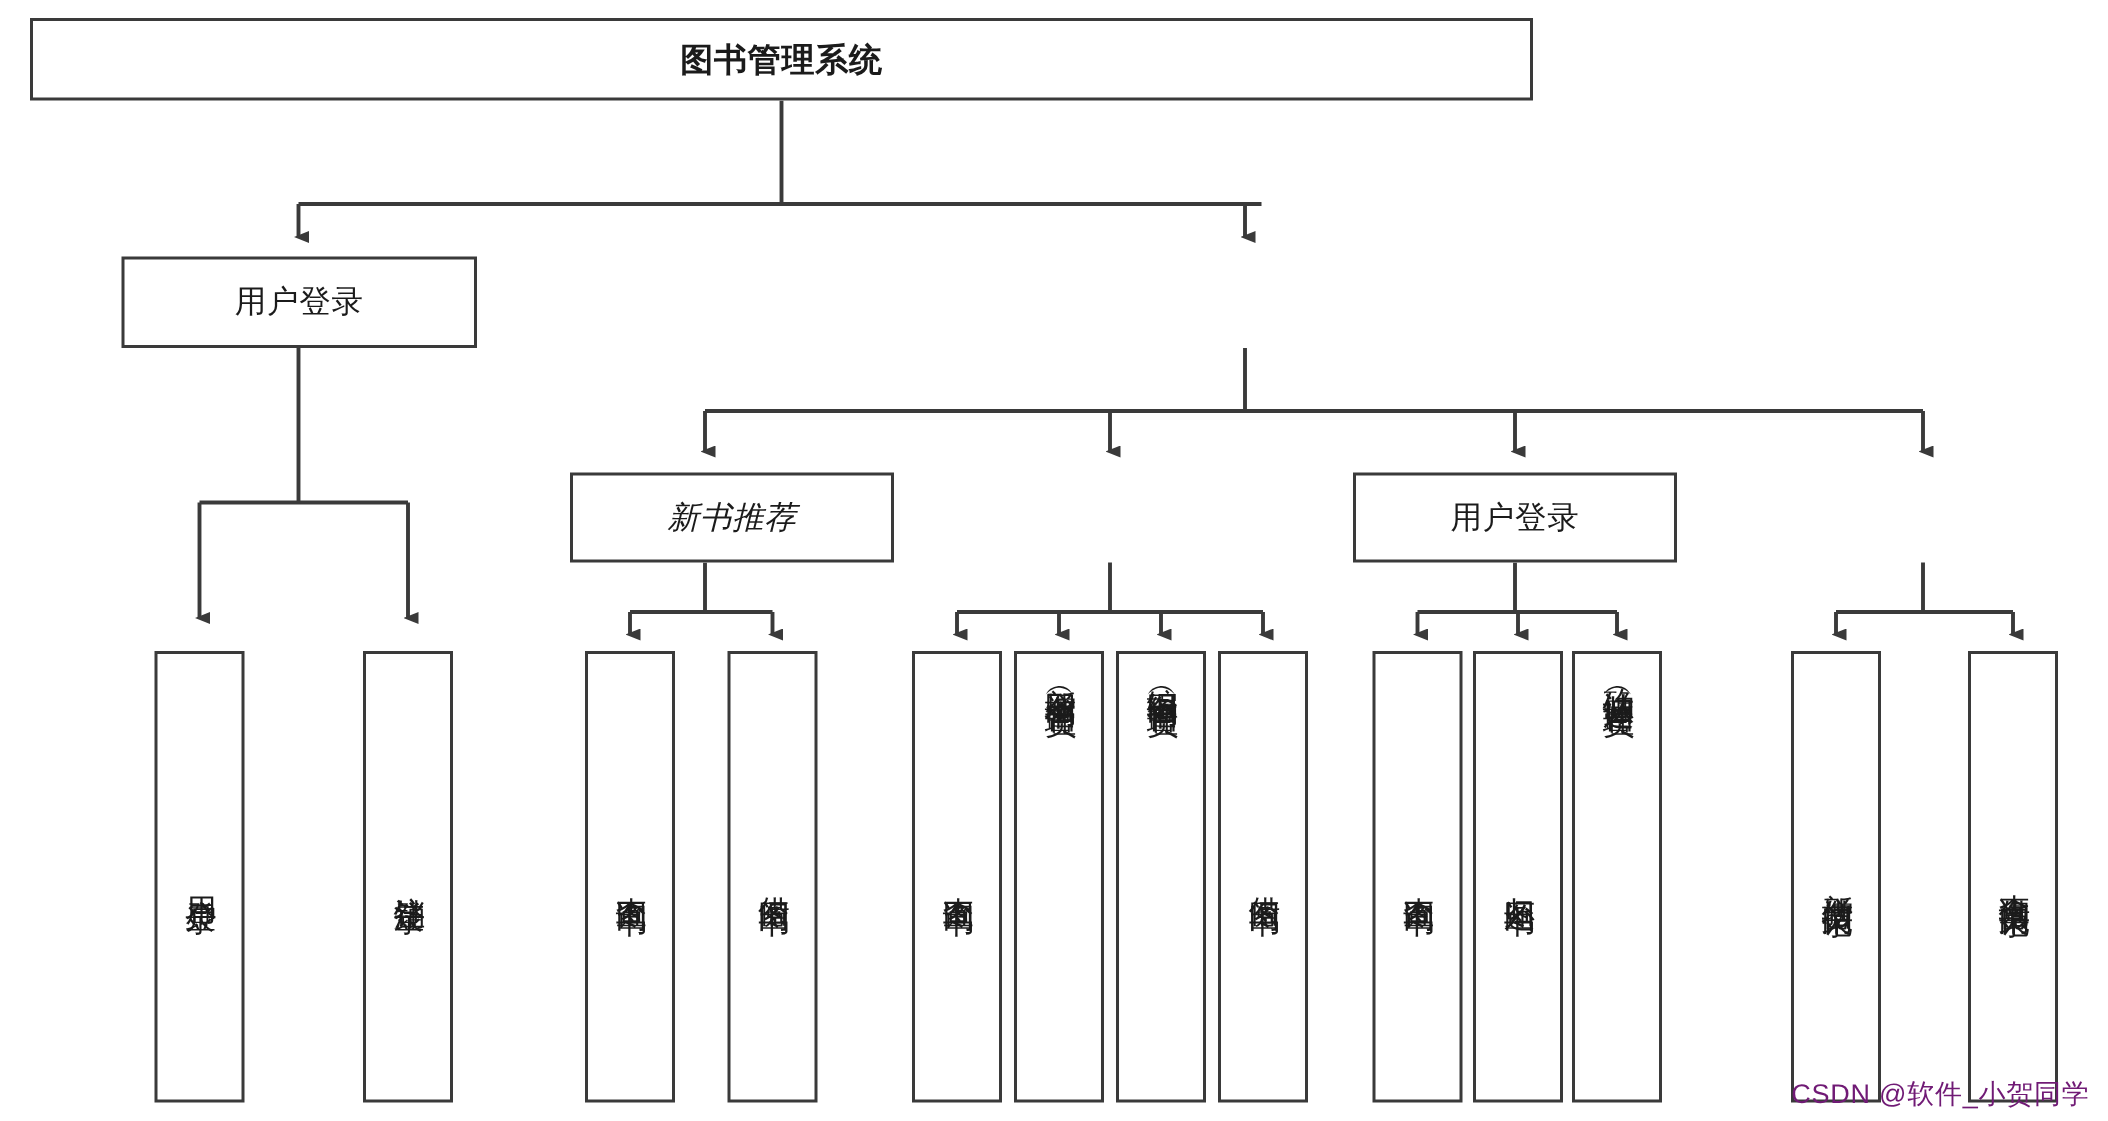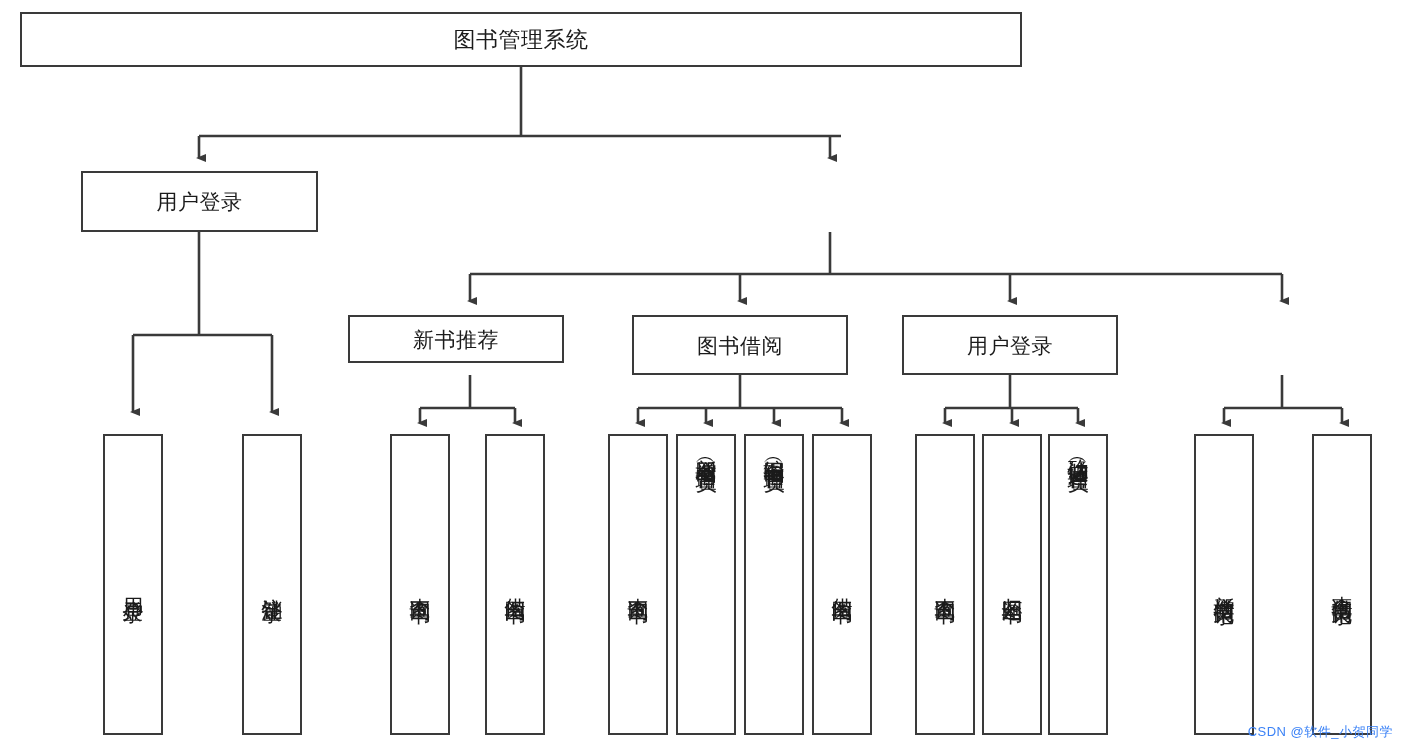--- a/index.html
+++ b/index.html
@@ -69,22 +69,22 @@
     margin-bottom: auto;
   }
   .node.vert.center {
     align-items: center;
     padding-top: 0;
   }
   .watermark {
     position: absolute;
     right: 12px;
     bottom: 6px;
-    font-size: 13px;
-    color: #3b82f6;
+    font-size: 18px;
+    color: #701a75;
     letter-spacing: 0.5px;
     white-space: nowrap;
   }
 </style>
 </head>
 <body>
 
 <div id="diagram">
 
   <svg id="connectors" viewBox="0 0 1405 747" xmlns="http://www.w3.org/2000/svg">
@@ -130,33 +130,30 @@
       <path d="M1012,408 L1012,423" marker-end="url(#arrow)"></path>
       <path d="M1078,408 L1078,423" marker-end="url(#arrow)"></path>
 
       <path d="M1282,375 L1282,408"></path>
       <path d="M1224,408 L1342,408"></path>
       <path d="M1224,408 L1224,423" marker-end="url(#arrow)"></path>
       <path d="M1342,408 L1342,423" marker-end="url(#arrow)"></path>
     </g>
   </svg>
 
-  <div class="node horiz root" style="left:20px; top:12px; width:1002px; height:55px;">
+  <div class="node horiz root" style="left:20px; top:12px; width:1002px; height:55px;font-weight:bold;">
     <span class="label">图书管理系统</span>
   </div>
 
   <div class="node horiz" style="left:81px; top:171px; width:237px; height:61px;">
     <span class="label">用户登录</span>
   </div>
 
-  <div class="node horiz" style="left:348px; top:315px; width:216px; height:48px;">
+  <div class="node horiz" style="left:380px; top:315px; width:216px; height:60px;font-style:italic;">
     <span class="label">新书推荐</span>
-  </div>
-  <div class="node horiz" style="left:632px; top:315px; width:216px; height:60px;">
-    <span class="label">图书借阅</span>
   </div>
   <div class="node horiz" style="left:902px; top:315px; width:216px; height:60px;">
     <span class="label">用户登录</span>
   </div>
 
   <div class="node vert center" style="left:103px; top:434px; width:60px; height:301px;">
     <span class="label">用户登录</span>
   </div>
   <div class="node vert center" style="left:242px; top:434px; width:60px; height:301px;">
     <span class="label">注销登录</span>

